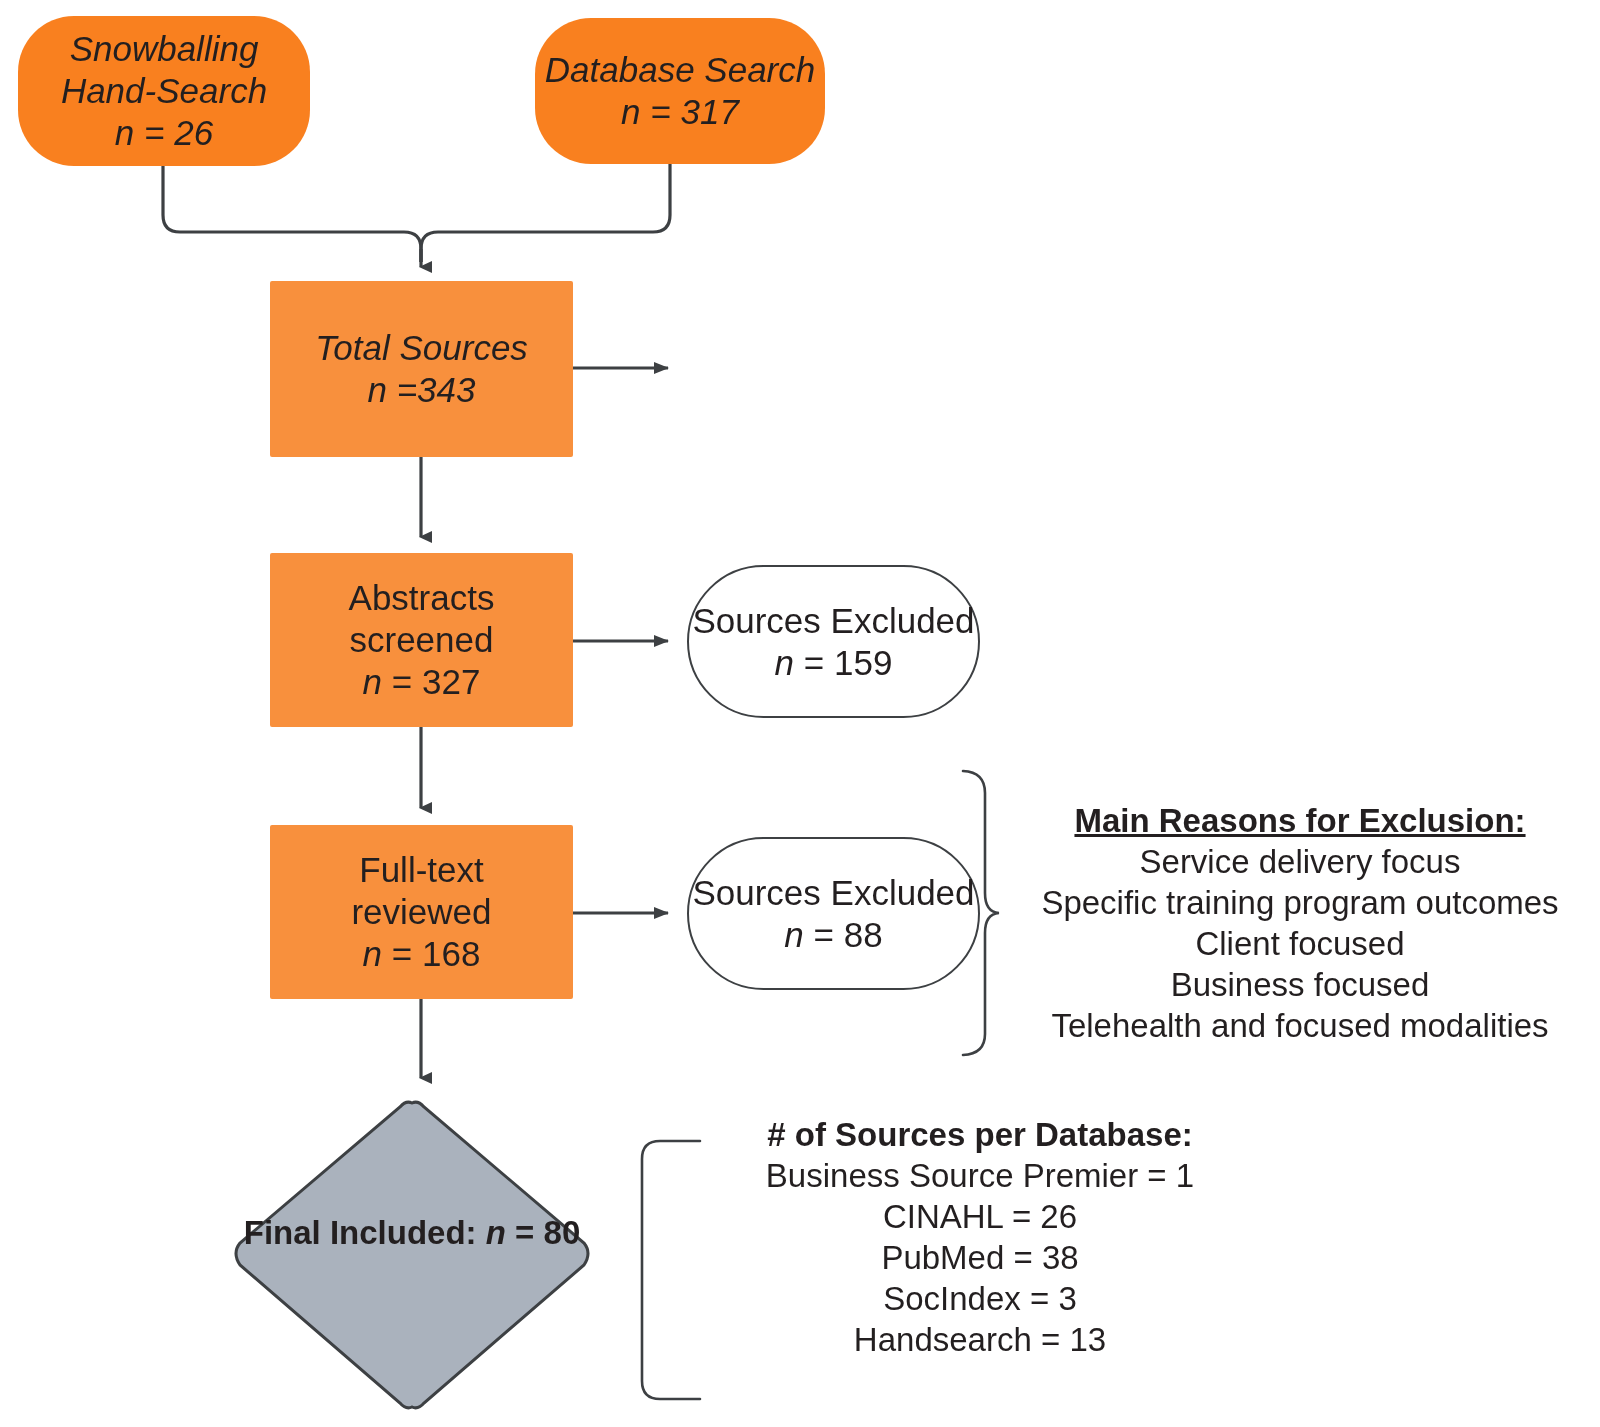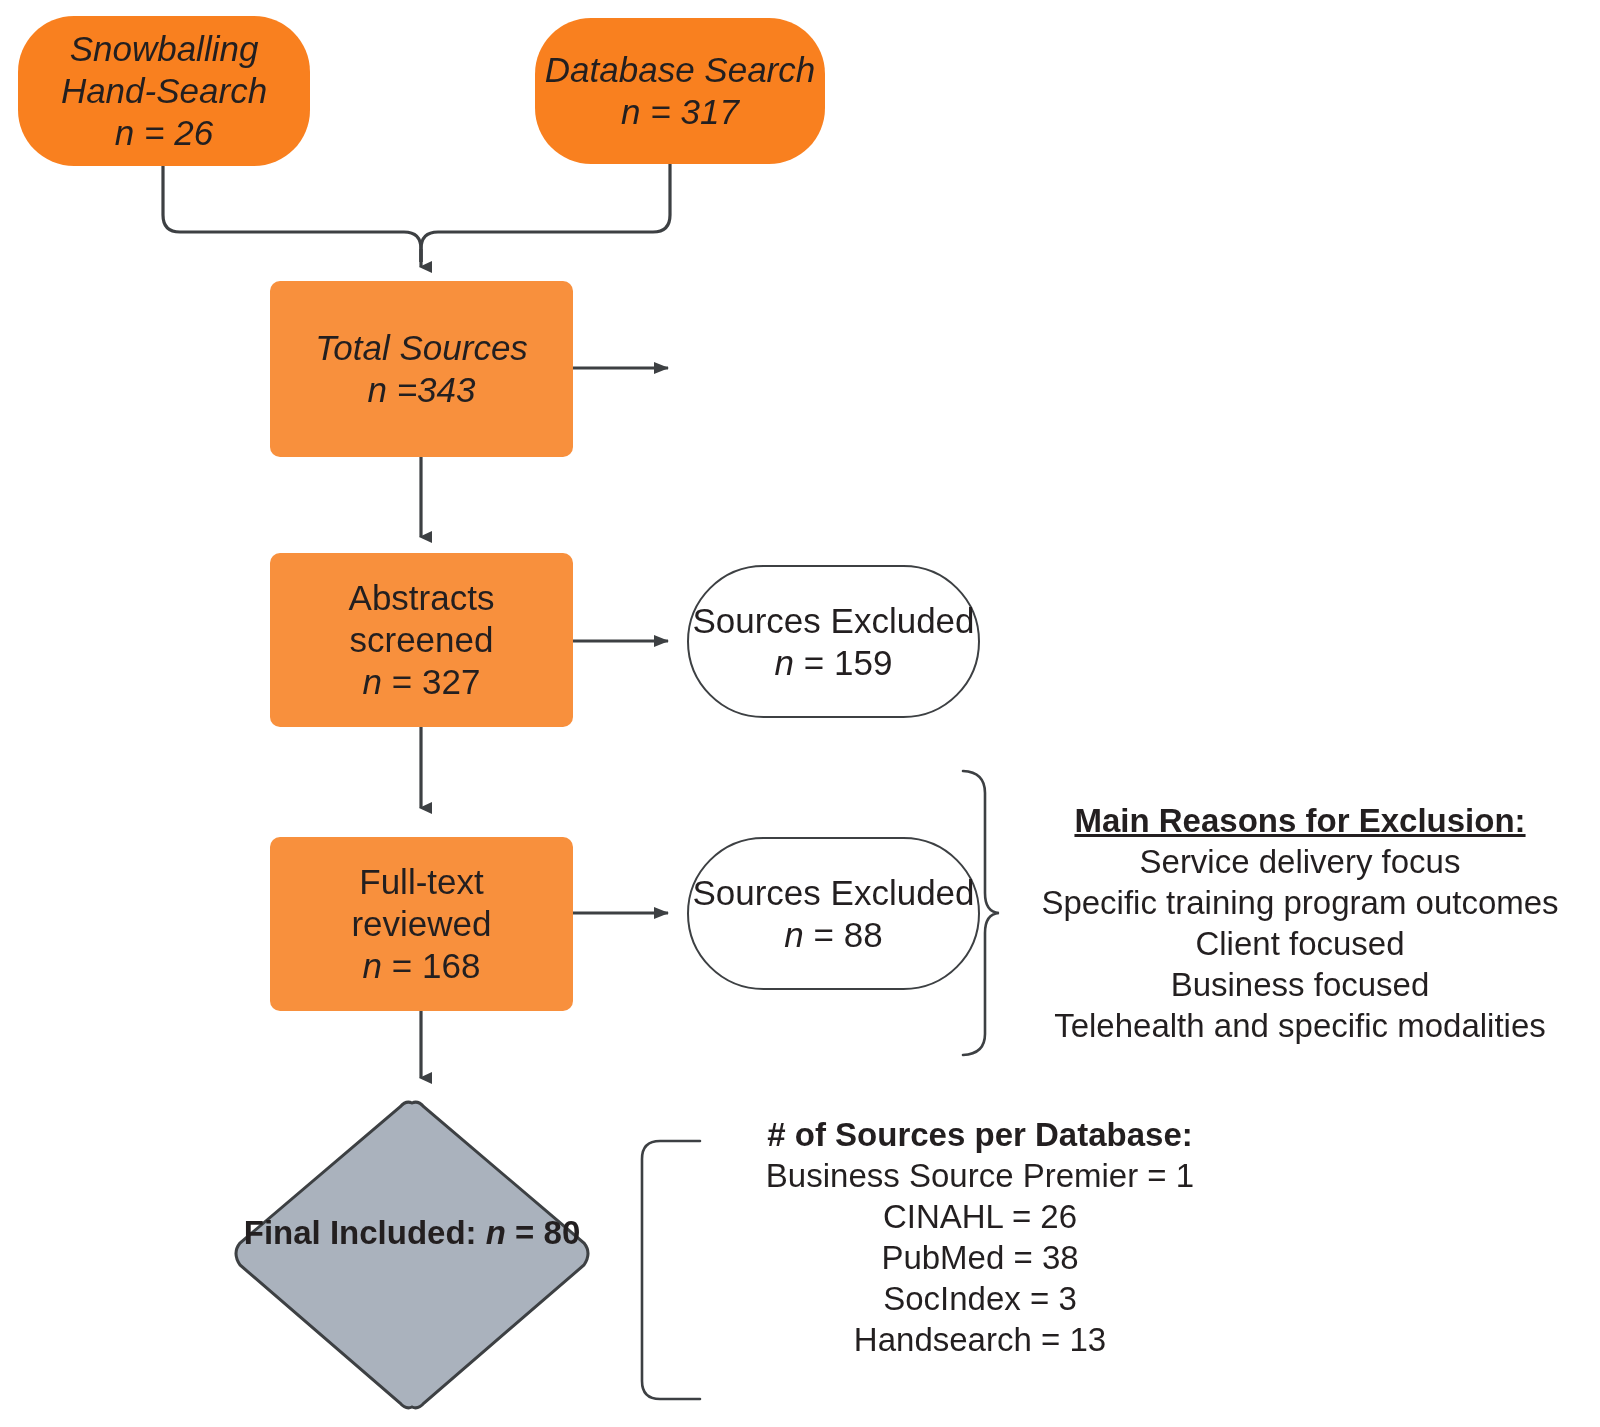--- a/index.html
+++ b/index.html
@@ -45,21 +45,21 @@
     border-radius: 56px;
     font-size: 35px;
     font-style: italic;
     color: #231f20;
   }
   .src-node .ln { display: block; }
 
   
   .proc-node {
     background: #f8903d;
-    border-radius: 10px;
+    border-radius: 2px;
     font-size: 35px;
     color: #231f20;
   }
   .proc-node.italic { font-style: italic; }
 
   
   .excl-node {
     background: #ffffff;
     border: 2.5px solid #3d4043;
     border-radius: 78px;
@@ -187,21 +187,21 @@
     <span class="ln">Abstracts</span>
     <span class="ln">screened</span>
     <span class="ln"><em class="var">n</em> = 327</span>
   </div>
 
   <div class="node excl-node" style="left:687px; top:565px; width:293px; height:153px;">
     <span class="ln">Sources Excluded</span>
     <span class="ln"><em class="var">n</em> = 159</span>
   </div>
 
-  <div class="node proc-node" style="left:270px; top:825px; width:303px; height:174px;margin-top:12px;">
+  <div class="node proc-node" style="left:270px; top:825px; width:303px; height:174px;">
     <span class="ln">Full-text</span>
     <span class="ln">reviewed</span>
     <span class="ln"><em class="var">n</em> = 168</span>
   </div>
 
   <div class="node excl-node" style="left:687px; top:837px; width:293px; height:153px;">
     <span class="ln">Sources Excluded</span>
     <span class="ln"><em class="var">n</em> = 88</span>
   </div>
 
@@ -215,21 +215,21 @@
       <span class="ln"><em class="var">n</em> = 80</span>
     </div>
   </div>
 
   <div class="note-block" style="left:1010px; top:788px; width:580px; font-size:33px;">
     <span class="note-head underlined">Main Reasons for Exclusion:</span>
     <span class="note-line">Service delivery focus</span>
     <span class="note-line">Specific training program outcomes</span>
     <span class="note-line">Client focused</span>
     <span class="note-line">Business focused</span>
-    <span class="note-line">Telehealth and specific modalities</span>
+    <span class="note-line">Telehealth and focused modalities</span>
   </div>
 
   <div class="note-block" style="left:700px; top:1115px; width:560px; font-size:33px;">
     <span class="note-head"># of Sources per Database:</span>
     <span class="note-line">Business Source Premier = 1</span>
     <span class="note-line">CINAHL = 26</span>
     <span class="note-line">PubMed = 38</span>
     <span class="note-line">SocIndex = 3</span>
     <span class="note-line">Handsearch = 13</span>
   </div>

